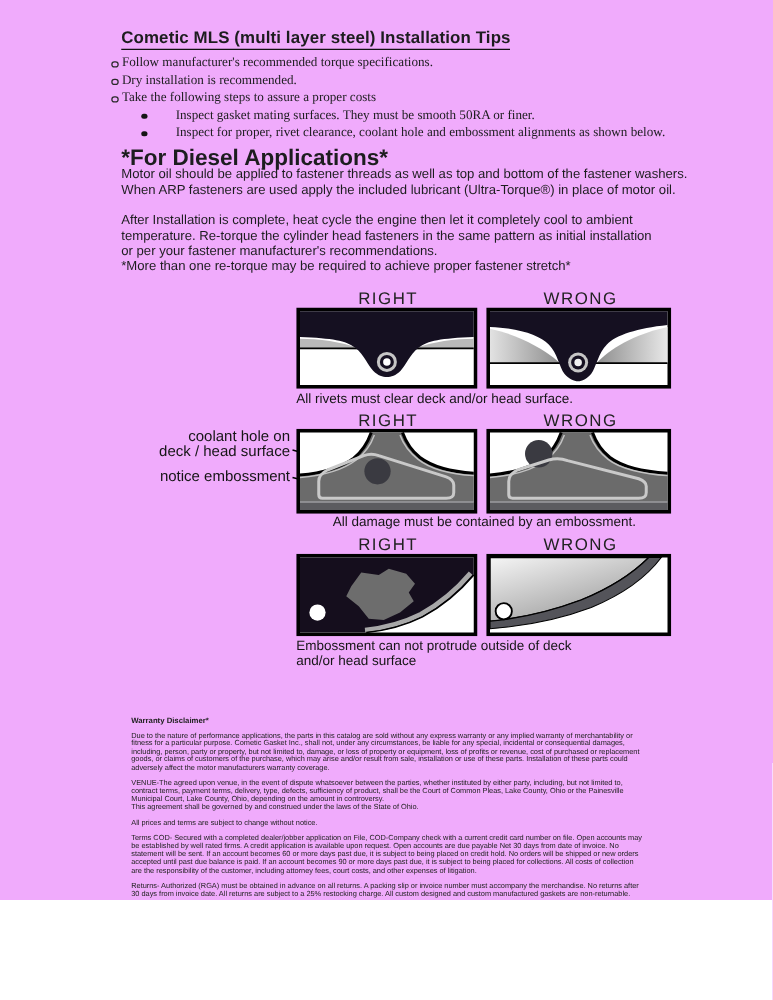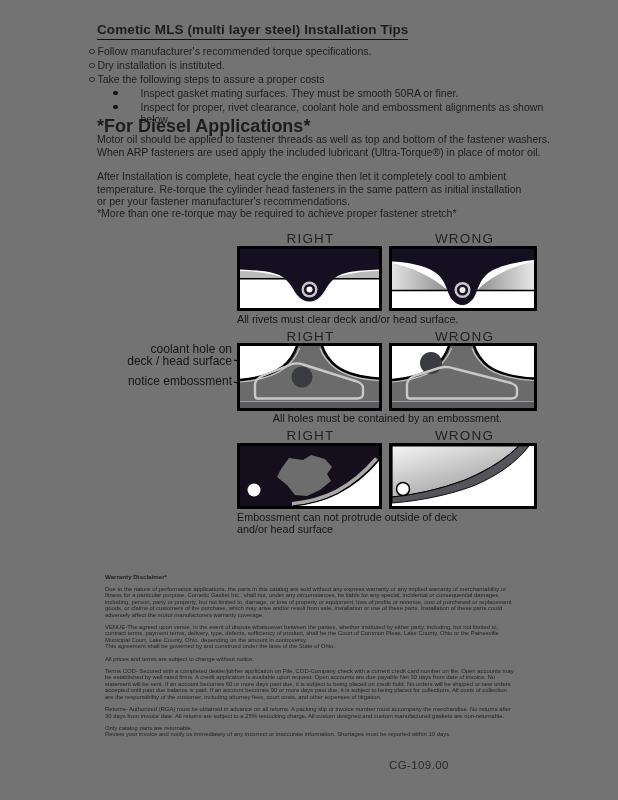--- a/index.html
+++ b/index.html
@@ -1,29 +1,29 @@
 <!DOCTYPE html>
 <html><head>
 <meta charset="utf-8">
 <style>
   html,body { margin:0; padding:0; background:#ffffff; }
   .page {
-    position:relative; width:618px; height:800px; background:#737373;
+    position:relative; width:618px; height:720px; background:#f0abfc;
     font-family:"Liberation Sans", sans-serif; color:#1d1d1f; overflow:hidden;
   }
   .abs { position:absolute; }
   .preline { white-space:pre-line; }
 
   .title {
     left:97px; top:22px; font-size:13.5px; font-weight:bold;
     border-bottom:1.5px solid #111; padding-bottom:2px; letter-spacing:0.1px;
   }
 
   .bullets { left:89px; top:45px; width:470px; }
-  .b-row { display:flex; align-items:flex-start; margin-bottom:1.6px; }
+  .b-row { display:flex; align-items:flex-start; margin-bottom:1.6px;font-family:Liberation Serif, serif; }
   .b-row.sub { margin-left:24px;gap:20px; }
   .ring {
     flex:0 0 auto; width:3.5px; height:3.5px; border:1px solid #2a2a2a;
     border-radius:50%; margin:3.5px 3px 0 0;
   }
   .dot {
     flex:0 0 auto; width:4.5px; height:4.5px; background:#151515;
     border-radius:50%; margin:3.5px 3px 0 0;
   }
   .b-text { font-size:10.5px; line-height:12.4px; }
@@ -60,21 +60,21 @@
 
   <div class="abs title">Cometic MLS (multi layer steel) Installation Tips</div>
 
   <div class="abs bullets">
     <div class="b-row">
       <span class="ring"></span>
       <span class="b-text">Follow manufacturer's recommended torque specifications.</span>
     </div>
     <div class="b-row">
       <span class="ring"></span>
-      <span class="b-text">Dry installation is instituted.</span>
+      <span class="b-text">Dry installation is recommended.</span>
     </div>
     <div class="b-row">
       <span class="ring"></span>
       <span class="b-text">Take the following steps to assure a proper costs</span>
     </div>
     <div class="b-row sub">
       <span class="dot"></span>
       <span class="b-text">Inspect gasket mating surfaces.  They must be smooth 50RA or finer.</span>
     </div>
     <div class="b-row sub">
@@ -159,21 +159,21 @@
       <path d="M60,3 C57.5,10 53,18 46,23.5 C36,31 20,35.5 3,37" fill="none" stroke="#000" stroke-width="2.4"></path>
       <path d="M62.5,5 C60,12 55,19.5 48,25 C38,32.5 21,37.5 3,39" fill="none" stroke="#c2c2c2" stroke-width="1.2"></path>
       <path d="M85,3 C87.5,10 92,17.5 99,23 C109,30.5 126,34.5 145,35.5" fill="none" stroke="#000" stroke-width="2.4"></path>
       <path d="M83,5 C85.5,12 90.5,19 97.5,24.5 C107,32 126,36.5 145,37.5" fill="none" stroke="#c2c2c2" stroke-width="1.2"></path>
       <circle cx="42" cy="20" r="11" fill="#3a3a41"></circle>
       <rect x="3" y="58.5" width="142" height="6.5" fill="#5c5c60"></rect>
       <line x1="3" y1="58.5" x2="145" y2="58.5" stroke="#9d9da1" stroke-width="1.2"></line>
       <path d="M21,55.5 C19,55.5 18,54.5 18,52.5 L18,42 C18,38.5 20,35.5 25,33 L50,25 C55,23.5 60,23.5 65,25.5 L122,40 C126,41.5 128,43.5 128,46 L128,51 C128,54.5 126,55.5 122,55.5 Z" fill="none" stroke="#c9c9c9" stroke-width="2.4" stroke-linejoin="round"></path>
     </svg>
   </div>
-  <div class="abs caption cap-r2">All holes must be contained by an embossment.</div>
+  <div class="abs caption cap-r2">All damage must be contained by an embossment.</div>
 
   <div class="abs dg-labels" style="top:428px">
     <div class="dg-label">RIGHT</div>
     <div class="dg-label">WRONG</div>
   </div>
   <div class="abs dg-boxes" style="top:443px">
     <svg width="145" height="66" viewBox="0 0 145 66">
       <rect x="1.5" y="1.5" width="142" height="63" fill="#ffffff" stroke="#000" stroke-width="3"></rect>
       <path d="M3,3 L142,3 L142,17 C131,30 117,42 101,50.5 C87,57.5 71,61.5 56,63 L3,63 Z" fill="#150e1d"></path>
       <path d="M139.5,15.5 C128.5,28.5 115,40 99.5,48.5 C85.5,55.5 70,59.5 55,61" fill="none" stroke="#a8a8a8" stroke-width="3.8"></path>

